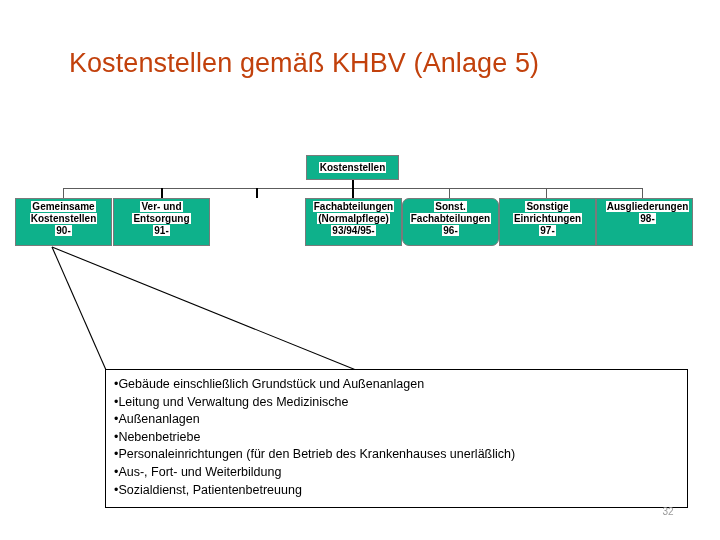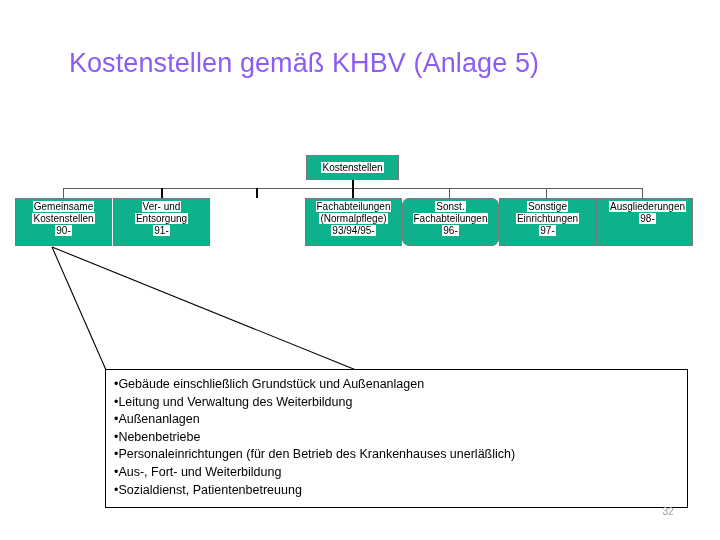--- a/index.html
+++ b/index.html
@@ -17,32 +17,33 @@
 
   
   #slide-title {
     position: absolute;
     left: 0;
     top: 48px;
     width: 608px;
     text-align: center;
     font-size: 27px;
     font-weight: 400;
-    color: #8b5cf6;
+    color: #c2410c;
     letter-spacing: 0.1px;
     white-space: nowrap;
   }
 
   
   #org-chart {
     position: absolute;
     left: 0;
     top: 0;
     width: 568px;
     height: 260px;
+    font-weight: bold;
   }
 
   .node {
     position: absolute;
     background: #0EB18B;
     border: 1px solid #7a7a7a;
     box-sizing: border-box;
     display: flex;
     flex-direction: column;
     align-items: center;
@@ -195,21 +196,21 @@
 <svg id="callout-lines" viewBox="0 0 720 540" width="720" height="540">
   <line x1="52" y1="247" x2="356" y2="370" stroke="#000000" stroke-width="1.1"></line>
   <line x1="52" y1="247" x2="106" y2="370" stroke="#000000" stroke-width="1.1"></line>
 </svg>
 
 <div id="content-box">
   <div class="bullet-row">
     <span class="bullet-mark">•</span><span>Gebäude einschließlich Grundstück und Außenanlagen</span>
   </div>
   <div class="bullet-row">
-    <span class="bullet-mark">•</span><span>Leitung und Verwaltung des Weiterbildung</span>
+    <span class="bullet-mark">•</span><span>Leitung und Verwaltung des Medizinische</span>
   </div>
   <div class="bullet-row">
     <span class="bullet-mark">•</span><span>Außenanlagen</span>
   </div>
   <div class="bullet-row">
     <span class="bullet-mark">•</span><span>Nebenbetriebe</span>
   </div>
   <div class="bullet-row">
     <span class="bullet-mark">•</span><span>Personaleinrichtungen (für den Betrieb des Krankenhauses unerläßlich)</span>
   </div>

